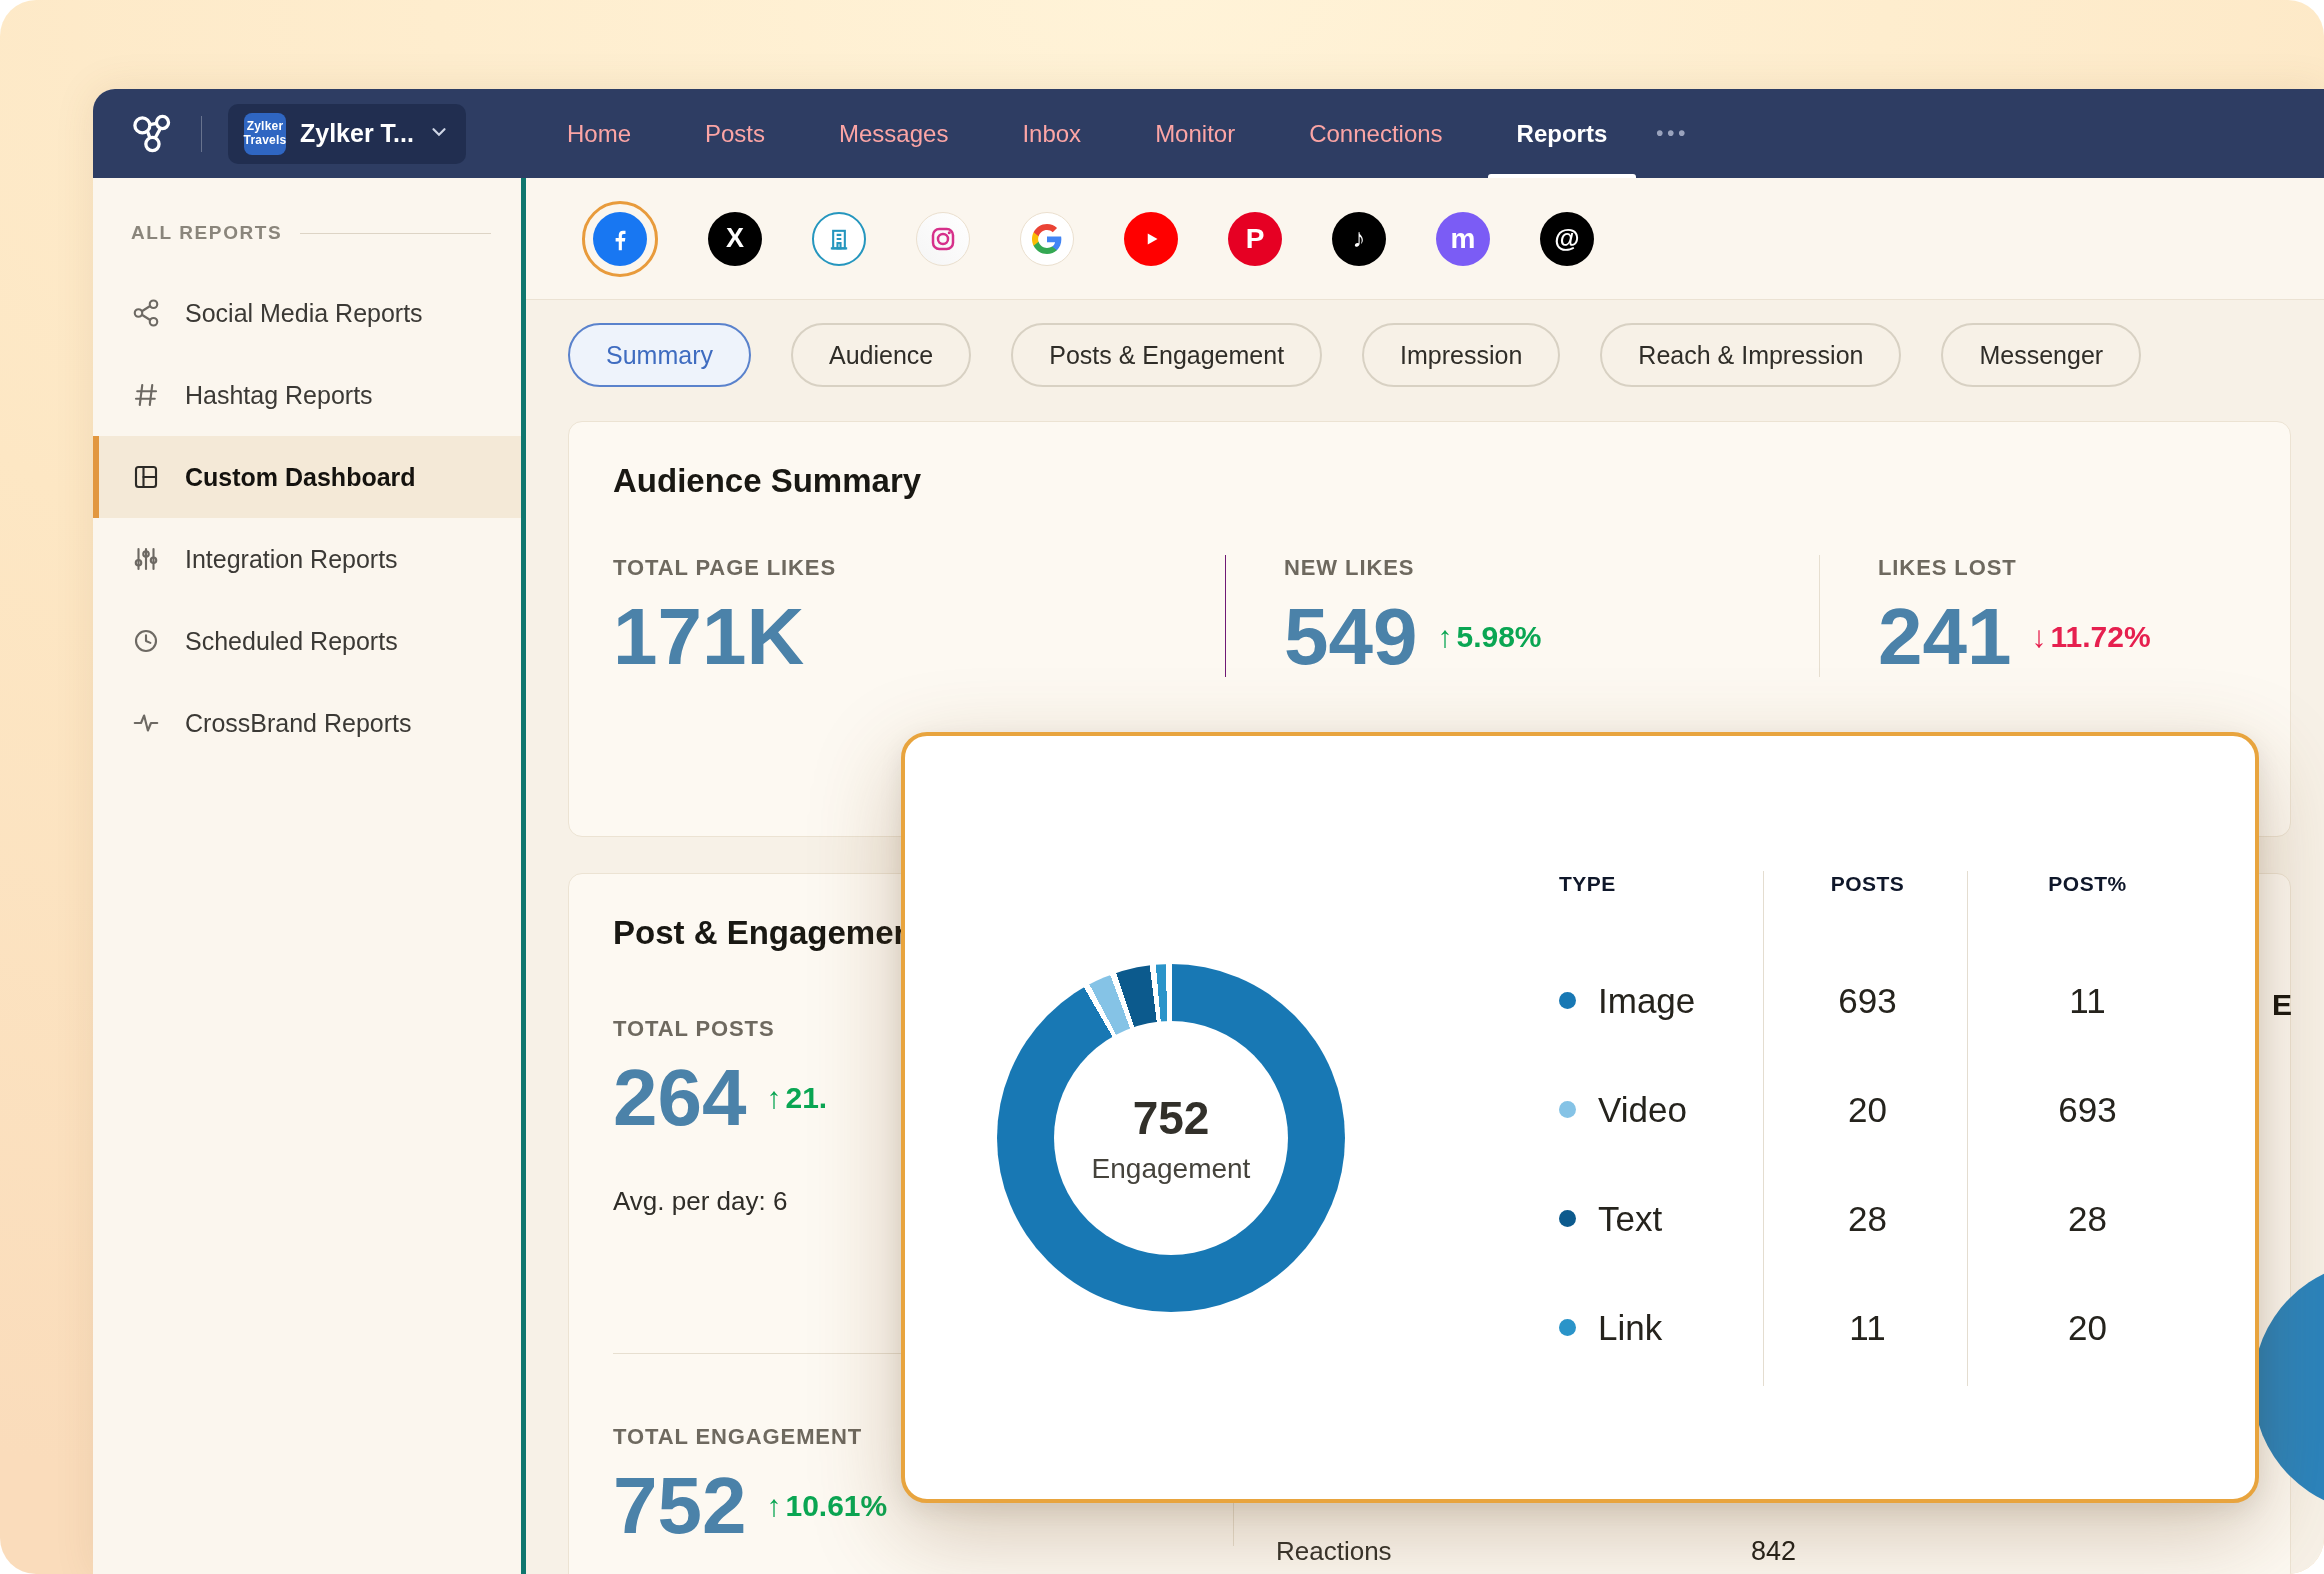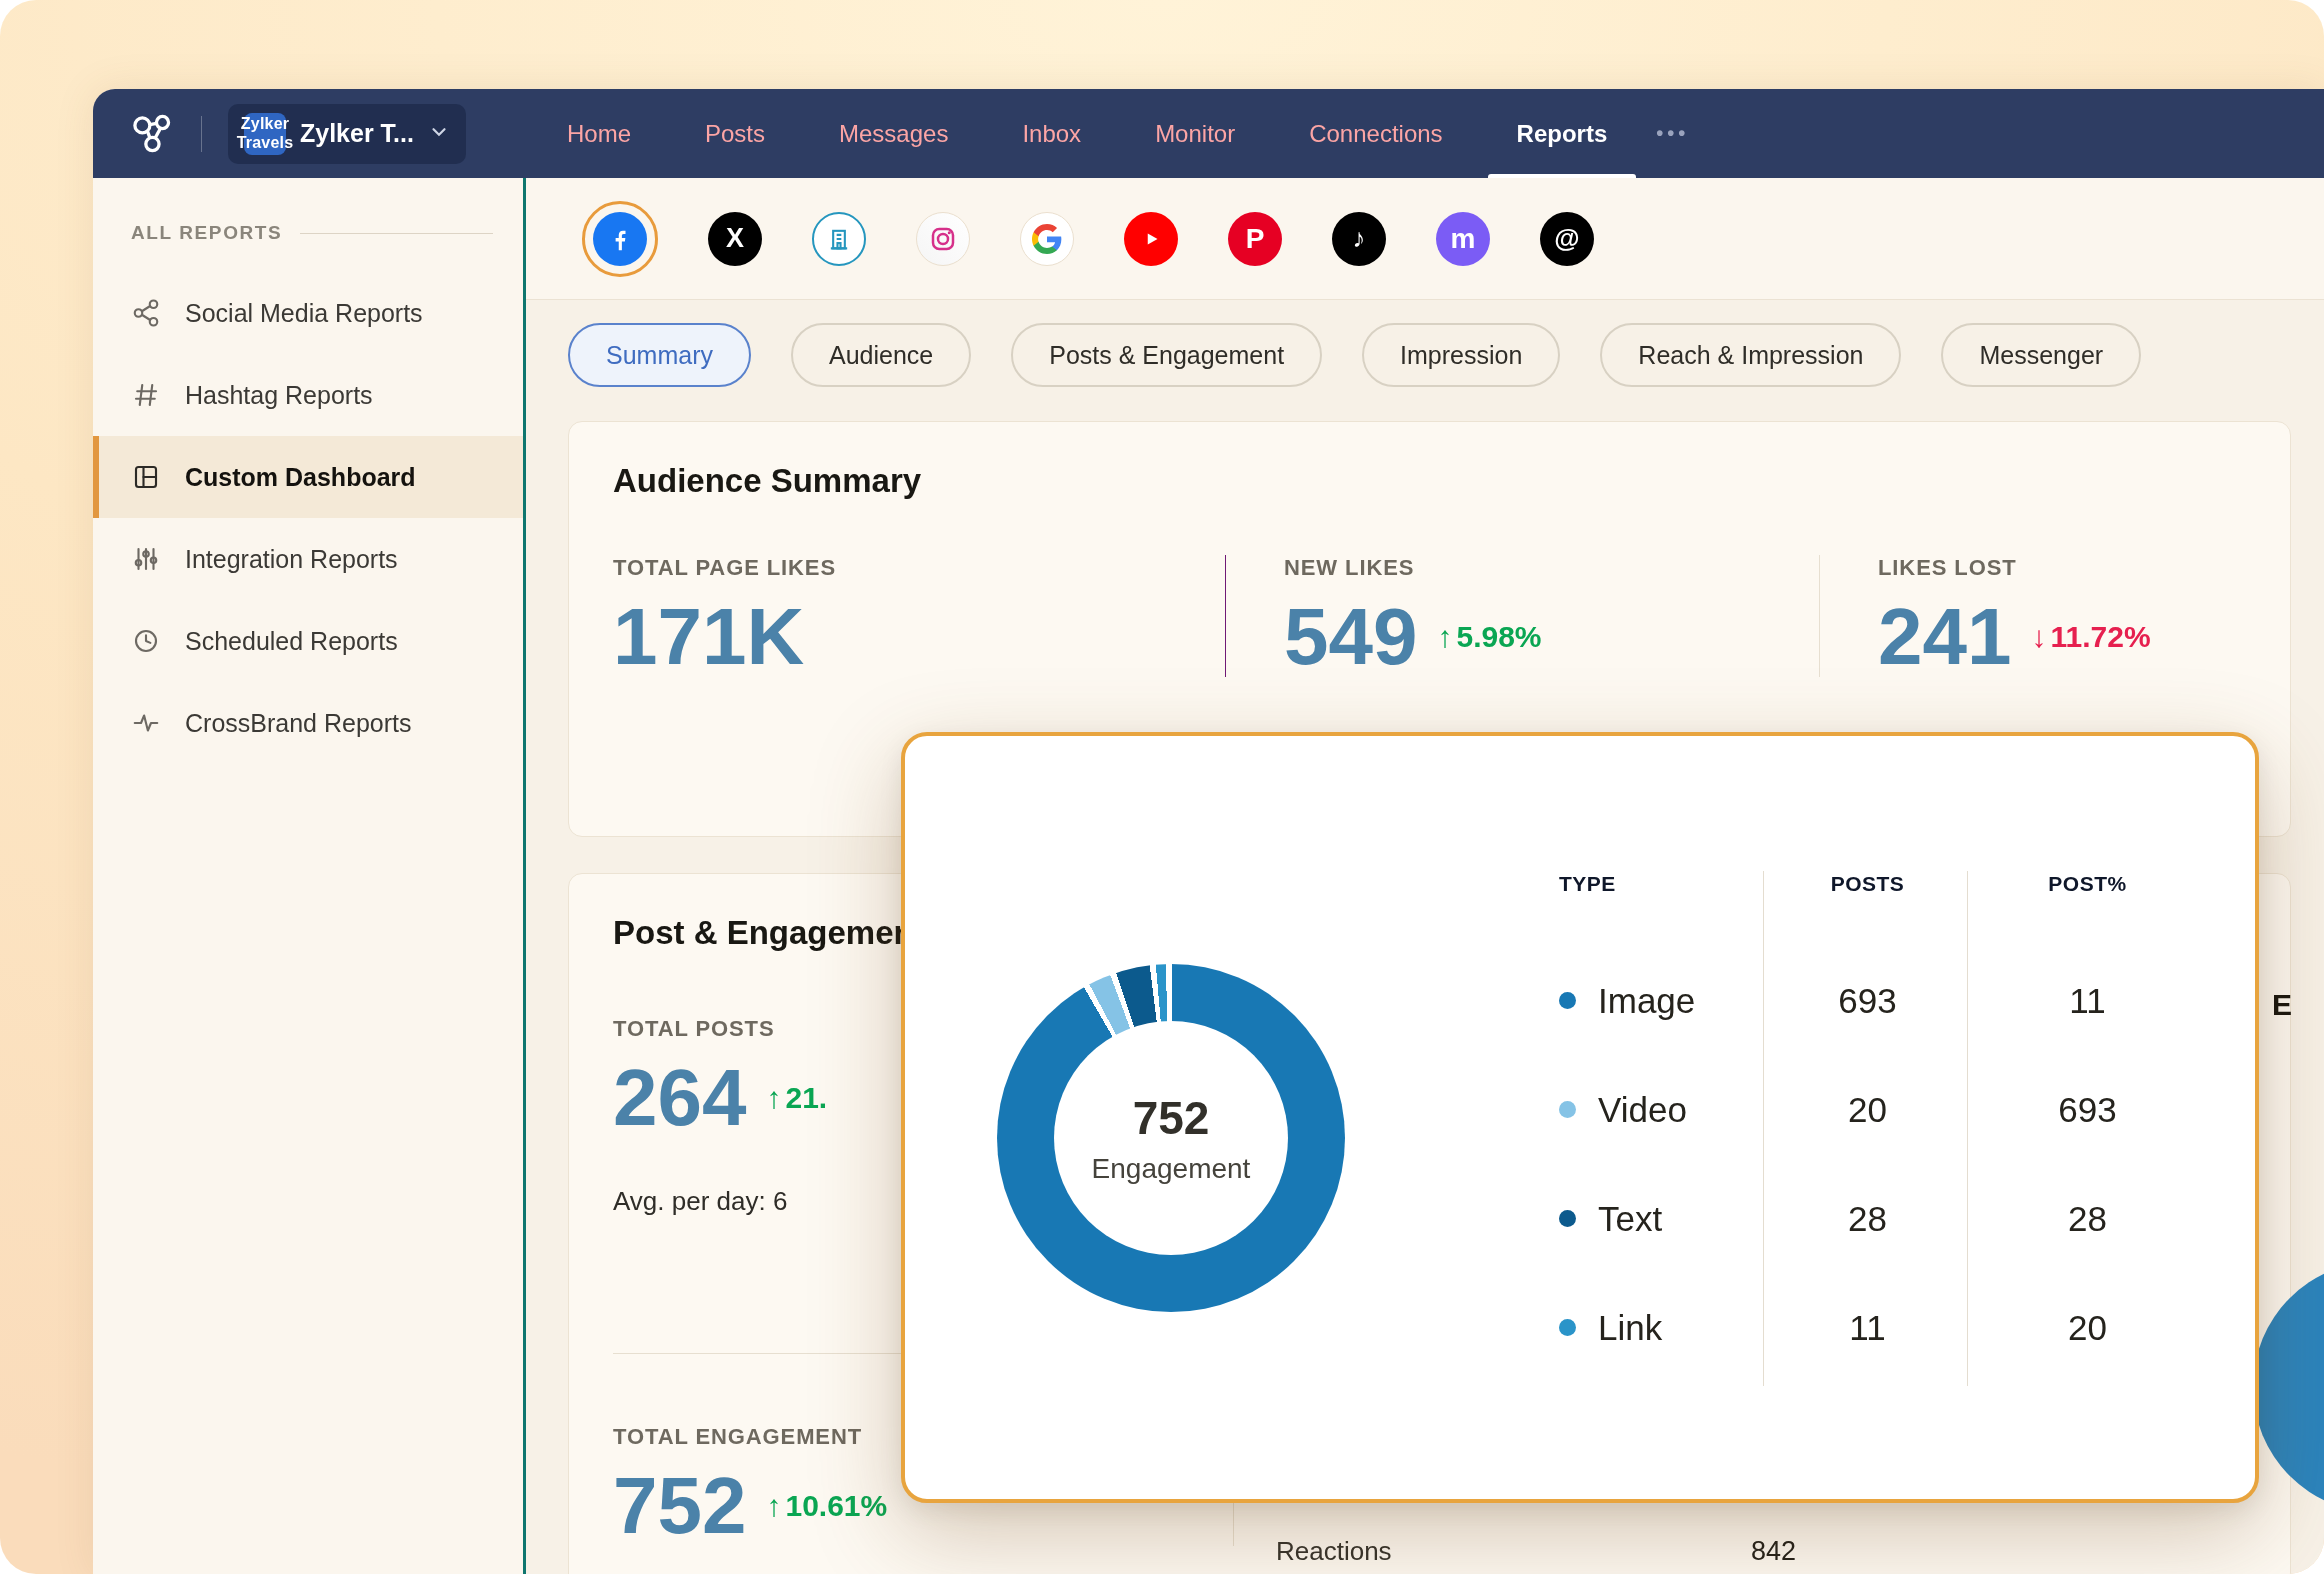--- a/index.html
+++ b/index.html
@@ -28,40 +28,40 @@
   }
   .app-logo-icon { width:48px; height:48px; display:flex; align-items:center; justify-content:center; }
   .nav-divider { width:1px; height:36px; background:rgba(255,255,255,.28); margin:0 26px; }
   .brand-switcher {
     display:flex; align-items:center; gap:14px; background:rgba(10,20,45,.35);
     padding:9px 16px; border-radius:10px;
   }
   .brand-avatar {
     width:42px; height:42px; border-radius:8px; background:#2f66c2; color:#fff;
     display:flex; flex-direction:column; align-items:center; justify-content:center;
-    font-size:16px; line-height:1.15; font-weight:700; letter-spacing:.2px;
+    font-size:12px; line-height:1.15; font-weight:700; letter-spacing:.2px;
   }
   .brand-name { font-size:25px; font-weight:700; color:#fff; }
   .nav-items { display:flex; height:100%; margin-left:64px; }
   .nav-item {
     position:relative; display:flex; align-items:center; padding:0 37px;
     font-size:24px; color:#fca5a5; text-decoration:none; white-space:nowrap;
   }
   .nav-item.active { color:#fff; font-weight:700; }
   .nav-item.active::after {
     content:""; position:absolute; left:8px; right:8px; bottom:0; height:4px;
     background:#fff; border-radius:3px 3px 0 0;
   }
   .nav-overflow { margin-left:12px; color:#9aa3bd; font-size:20px; letter-spacing:4px; font-weight:700; }
 
   
   .app-body { flex:1; display:flex; min-height:0; }
 
   .sidebar {
-    width:433px; flex:0 0 433px; background:#fbf6ee; border-right:3px solid #0f766e;
+    width:433px; flex:0 0 433px; background:#fbf6ee; border-right:5px solid #0f766e;
     padding-top:44px;
   }
   .sidebar-header {
     display:flex; align-items:center; gap:18px; padding:0 30px 0 38px;
     color:#8a857b; font-size:19px; letter-spacing:1.6px; font-weight:700;
   }
   .sidebar-header .line { flex:1; border-top:1px solid #ddd4c5; }
   .side-nav { margin-top:28px; }
   .side-item {
     display:flex; align-items:center; gap:24px; height:82px; padding-left:32px;

